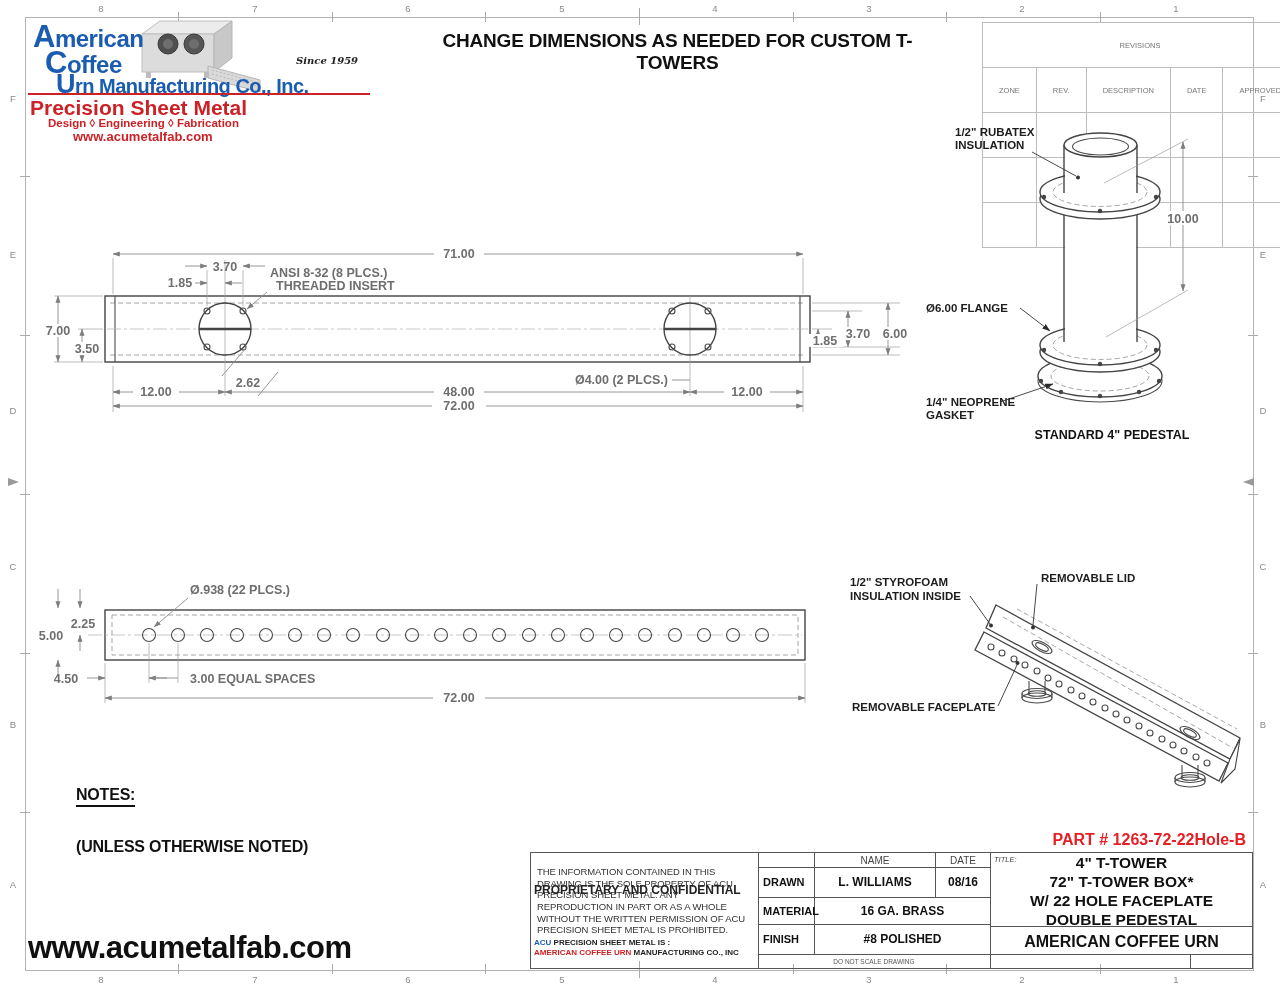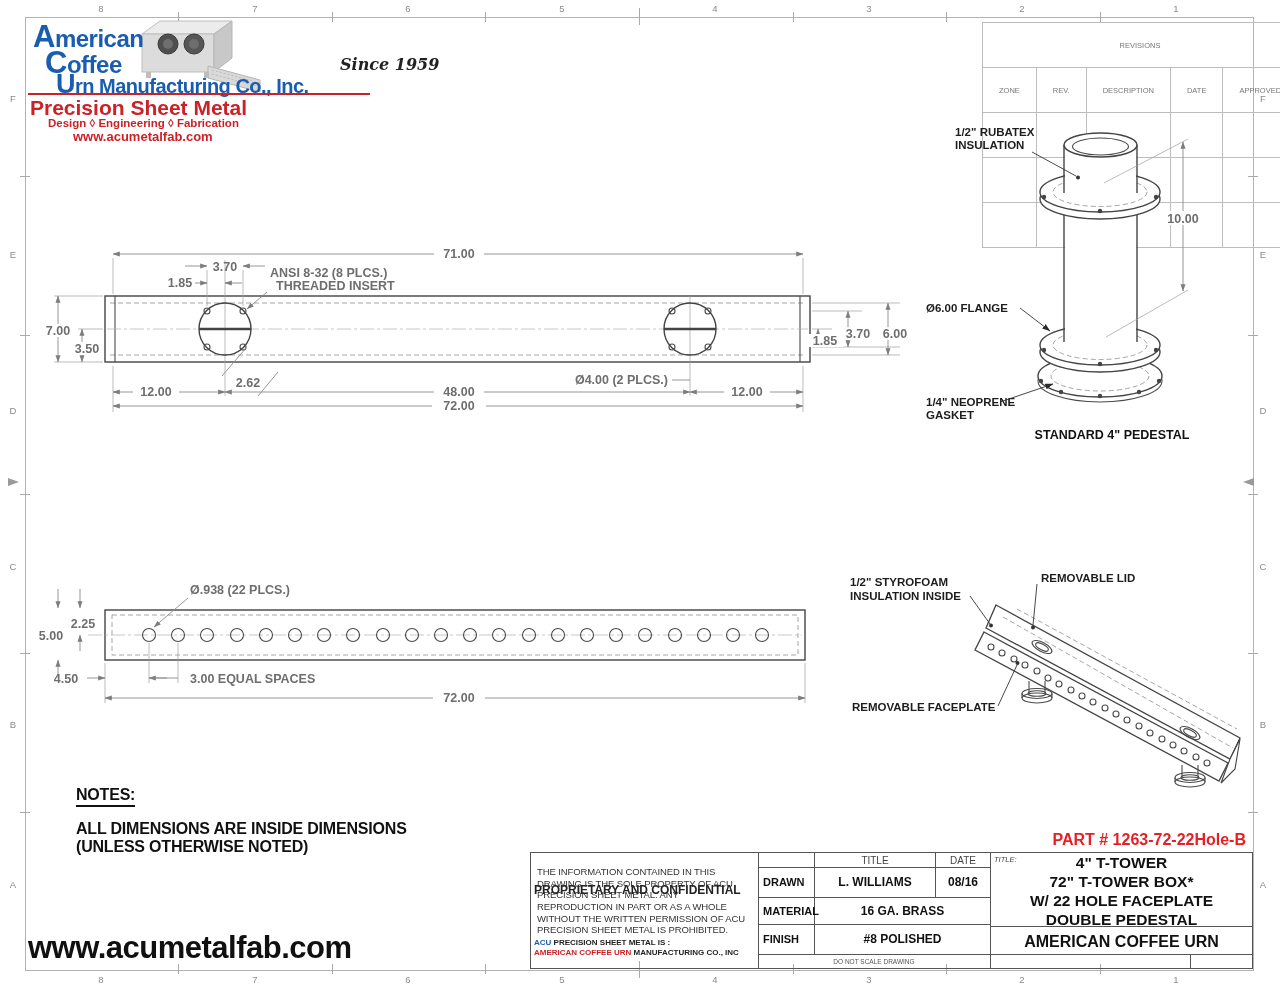--- a/index.html
+++ b/index.html
@@ -9,21 +9,21 @@
   
   .frame{position:absolute;left:25px;top:17px;width:1227px;height:952px;border:1px solid #b3b3b3;}
   .zlabel{position:absolute;font-size:9.5px;color:#8a8a8a;transform:translate(-50%,-50%);}
   .tickv{position:absolute;width:1px;background:#aaa;}
   .tickh{position:absolute;height:1px;background:#aaa;}
   .cmark-r{position:absolute;width:0;height:0;border-top:4px solid transparent;border-bottom:4px solid transparent;border-left:11px solid #9a9a9a;}
   .cmark-l{position:absolute;width:0;height:0;border-top:4px solid transparent;border-bottom:4px solid transparent;border-right:11px solid #9a9a9a;}
   
   .logo-line{position:absolute;font-weight:800;color:#1a5cb0;letter-spacing:-0.5px;line-height:1;}
   .logo-line .init{font-size:31px;}
-  .logo-since{position:absolute;font-family:"DejaVu Serif",serif;font-style:italic;font-weight:700;font-size:16px;color:#222;margin-left:44px;}
+  .logo-since{position:absolute;font-family:"DejaVu Serif",serif;font-style:italic;font-weight:700;font-size:10px;color:#222;}
   .logo-rule{position:absolute;height:2px;background:#cc2126;}
   .logo-tag{position:absolute;font-weight:800;color:#cc2126;letter-spacing:0px;line-height:1;}
   
   .hdr{position:absolute;font-weight:800;font-size:19px;color:#111;letter-spacing:-0.2px;}
   
   table.rev{border-collapse:collapse;width:258px;font-size:7.5px;color:#777;}
   table.rev td,table.rev th{border:1px solid #bdbdbd;text-align:center;font-weight:400;padding:16px;height:12px;}
   
   .note{position:absolute;font-weight:800;color:#111;font-size:16px;letter-spacing:-0.2px;}
   
@@ -141,20 +141,21 @@
     <div class="logo-line" style="left:33px;top:21px;font-size:24px"><span class="init">A</span><span>merican</span></div>
     <div class="logo-line" style="left:45px;top:47px;font-size:24px"><span class="init">C</span><span>offee</span></div>
     <div class="logo-line" style="left:56px;top:71px;font-size:20px"><span class="init" style="font-size:27px">U</span><span>rn Manufacturing Co., Inc.</span></div>
     <div class="logo-since" style="left:296px;top:55px">Since 1959</div>
     <div class="logo-rule" style="left:28px;top:93px;width:342px"></div>
     <div class="logo-tag" style="left:30px;top:97px;font-size:21px">Precision Sheet Metal</div>
     <div class="logo-tag" style="left:48px;top:118px;font-size:11.5px;font-weight:700">Design ◊ Engineering ◊ Fabrication</div>
     <div class="logo-tag" style="left:73px;top:130px;font-size:13px;font-weight:700">www.acumetalfab.com</div>
   </div>
 
+  <div class="hdr" style="left:405px;top:30px;width:545px;text-align:center">CHANGE DIMENSIONS AS NEEDED FOR CUSTOM T-TOWERS</div>
 
   <div class="abs" style="left:982px;top:22px">
     <table class="rev">
       <tbody>
           <tr>
             <td colspan="5">REVISIONS</td>
           </tr>
       <tr>
         <td style="width:34px">ZONE</td>
         <td style="width:28px">REV.</td>
@@ -464,21 +465,20 @@
       <circle cx="146" cy="70.5" r="2" fill="#333"></circle>
     <text x="196" y="27" class="lbl">REMOVABLE LID</text>
     <line x1="192" y1="29" x2="188" y2="70" class="ldr"></line>
       <circle cx="188" cy="72.5" r="2" fill="#333"></circle>
     <text x="7" y="156" class="lbl">REMOVABLE FACEPLATE</text>
     <line x1="153" y1="151" x2="172" y2="110" class="ldr"></line>
       <circle cx="172.5" cy="108" r="2" fill="#333"></circle>
   </svg>
 
   <div class="note" style="left:76px;top:786px;border-bottom:2px solid #111;padding-bottom:1px">NOTES:</div>
-  <div class="note" style="left:76px;top:820px">ALL DIMENSIONS ARE INSIDE DIMENSIONS</div>
   <div class="note" style="left:76px;top:838px">(UNLESS OTHERWISE NOTED)</div>
 
   <div class="part" style="left:1014px;top:831px;width:232px">PART # 1263-72-22Hole-B</div>
 
   <div>
 
     <div class="abs" style="left:530px;top:852px;width:723px;height:117px;border:1px solid #555;box-sizing:border-box"></div>
     <div class="tb-line" style="left:758px;top:852px;width:1px;height:117px"></div>
     <div class="tb-line" style="left:990px;top:852px;width:1px;height:117px"></div>
     <div class="tb-line" style="left:758px;top:867px;width:232px;height:1px"></div>
@@ -490,21 +490,21 @@
     <div class="tb-line" style="left:990px;top:926px;width:263px;height:1px"></div>
     <div class="tb-line" style="left:1190px;top:954px;width:1px;height:15px"></div>
 
     <div class="tb-text prop-head" style="left:534px;top:855px;width:220px">PROPRIETARY AND CONFIDENTIAL</div>
     <div class="tb-text prop-body" style="left:537px;top:866px;width:219px">THE INFORMATION CONTAINED IN THIS DRAWING IS THE SOLE PROPERTY OF ACU PRECISION SHEET METAL.  ANY REPRODUCTION IN PART OR AS A WHOLE WITHOUT THE WRITTEN PERMISSION OF ACU PRECISION SHEET METAL IS PROHIBITED.</div>
     <div class="tb-text prop-note" style="left:534px;top:938px;width:222px">
       <span class="blue">ACU</span><span> PRECISION SHEET METAL IS :</span><br>
       <span class="red">AMERICAN COFFEE URN</span><span> MANUFACTURING CO., INC</span>
     </div>
 
-    <div class="tb-text tb-hdr" style="left:815px;top:855px;width:120px">TITLE</div>
+    <div class="tb-text tb-hdr" style="left:815px;top:855px;width:120px">NAME</div>
     <div class="tb-text tb-hdr" style="left:936px;top:855px;width:54px">DATE</div>
     <div class="tb-text tb-label" style="left:763px;top:876px">DRAWN</div>
     <div class="tb-text tb-val" style="left:815px;top:875px;width:120px">L. WILLIAMS</div>
     <div class="tb-text tb-val" style="left:936px;top:875px;width:54px">08/16</div>
     <div class="tb-text tb-label" style="left:763px;top:905px">MATERIAL</div>
     <div class="tb-text tb-val" style="left:815px;top:904px;width:175px">16 GA. BRASS</div>
     <div class="tb-text tb-label" style="left:763px;top:933px">FINISH</div>
     <div class="tb-text tb-val" style="left:815px;top:932px;width:175px">#8 POLISHED</div>
     <div class="tb-text tb-tiny" style="left:758px;top:958px;width:232px">DO NOT SCALE DRAWING</div>
 

